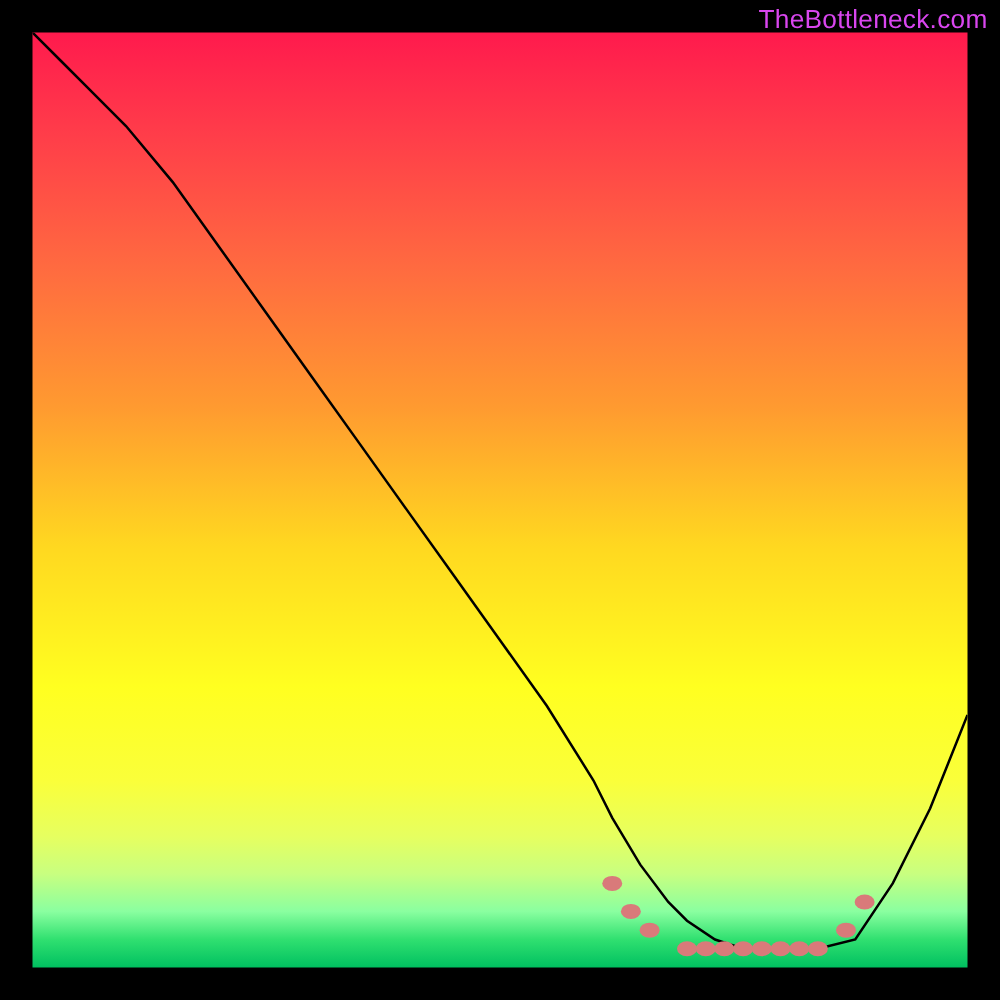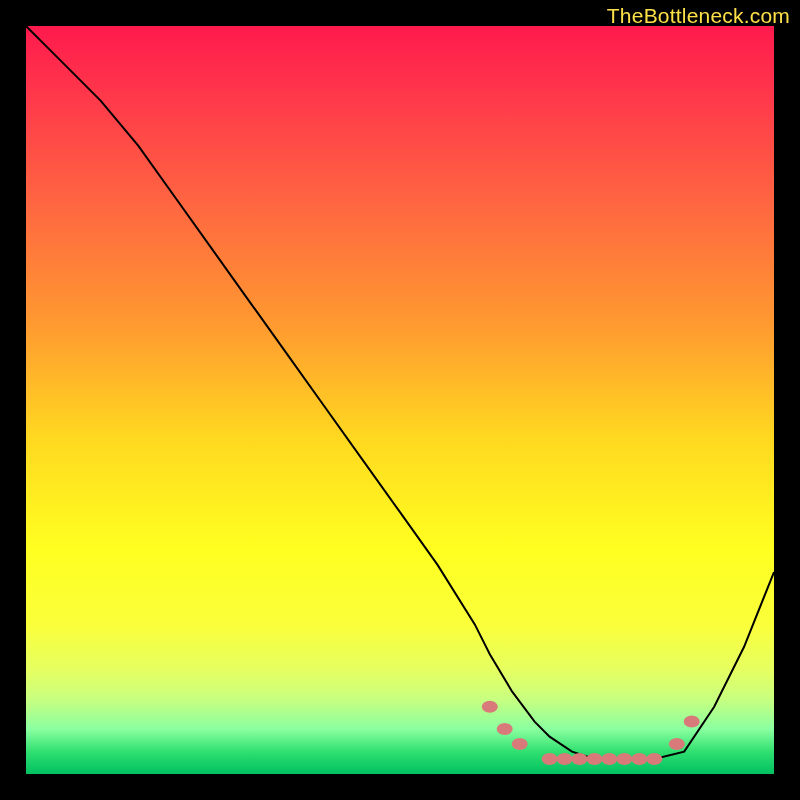--- a/index.html
+++ b/index.html
@@ -46,21 +46,21 @@
   .marker {
     fill: #d97a7a;
     stroke: none;
   }
   .watermark {
     position: absolute;
     top: 4px;
     right: 10px;
     font-family: Arial, Helvetica, sans-serif;
     font-size: 21px;
-    color: #fde047;
+    color: #d946ef;
     letter-spacing: 0.2px;
   }
 </style>
 </head>
 <body>
 
 <div class="stage">
   <div class="plot-area">
     <svg class="curve" viewBox="0 0 748 748">
       <path d="M0.0 0.0 L22.4 22.4 L44.9 44.9 L74.8 74.8 L112.2 119.7 L149.6 172.0 L187.0 224.4 L224.4 276.8 L261.8 329.1 L299.2 381.5 L336.6 433.8 L374.0 486.2 L411.4 538.6 L448.8 598.4 L463.8 628.3 L486.2 665.7 L508.6 695.6 L523.6 710.6 L546.0 725.6 L568.5 733.0 L598.4 733.0 L628.3 733.0 L658.2 725.6 L688.2 680.7 L718.1 620.8 L748.0 546.0" id="curvePath"></path>

